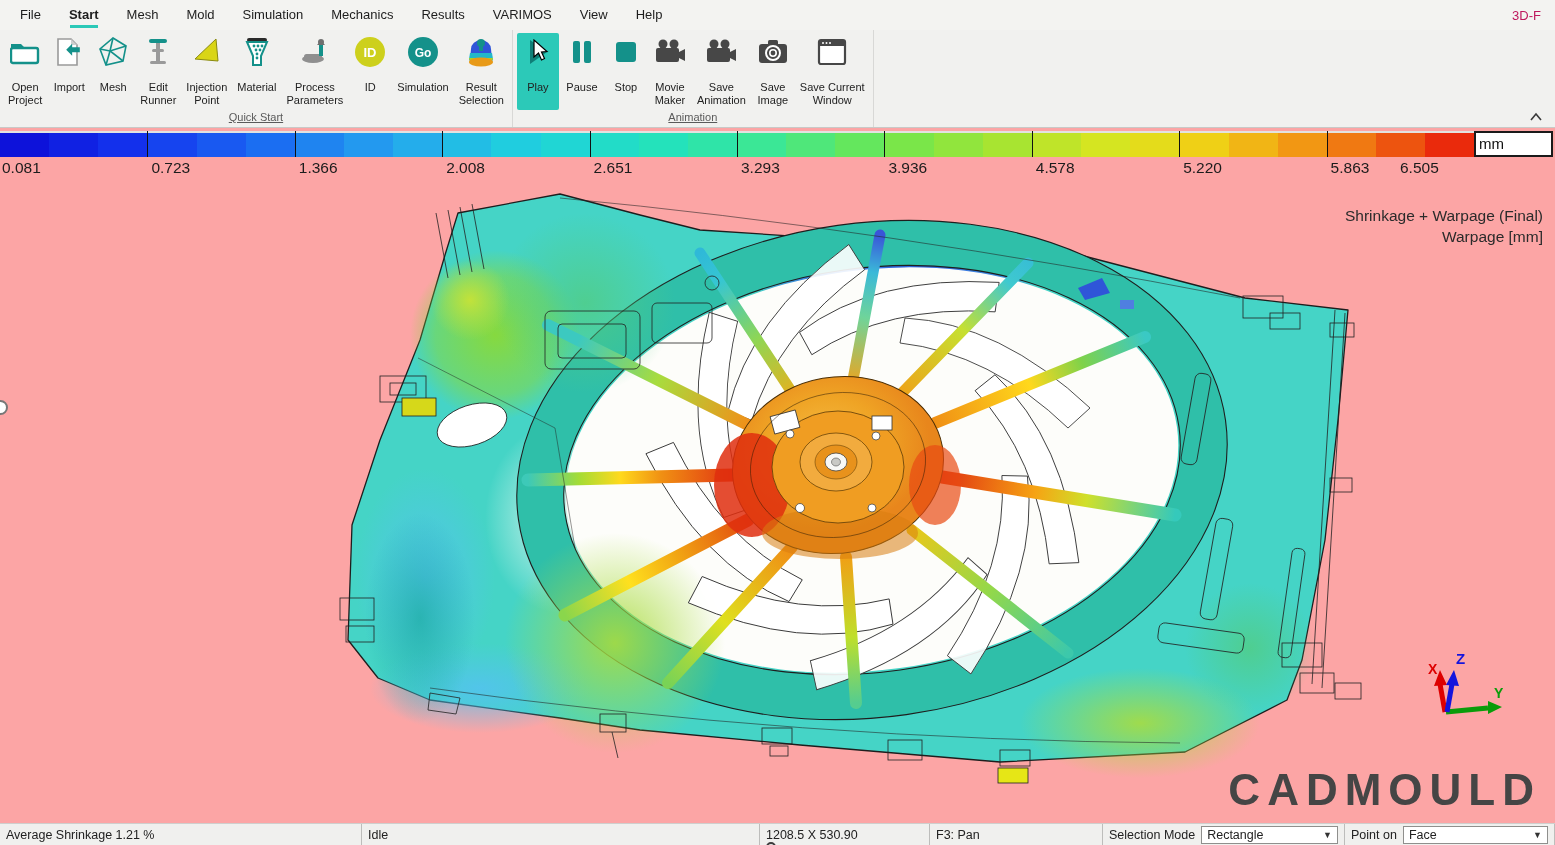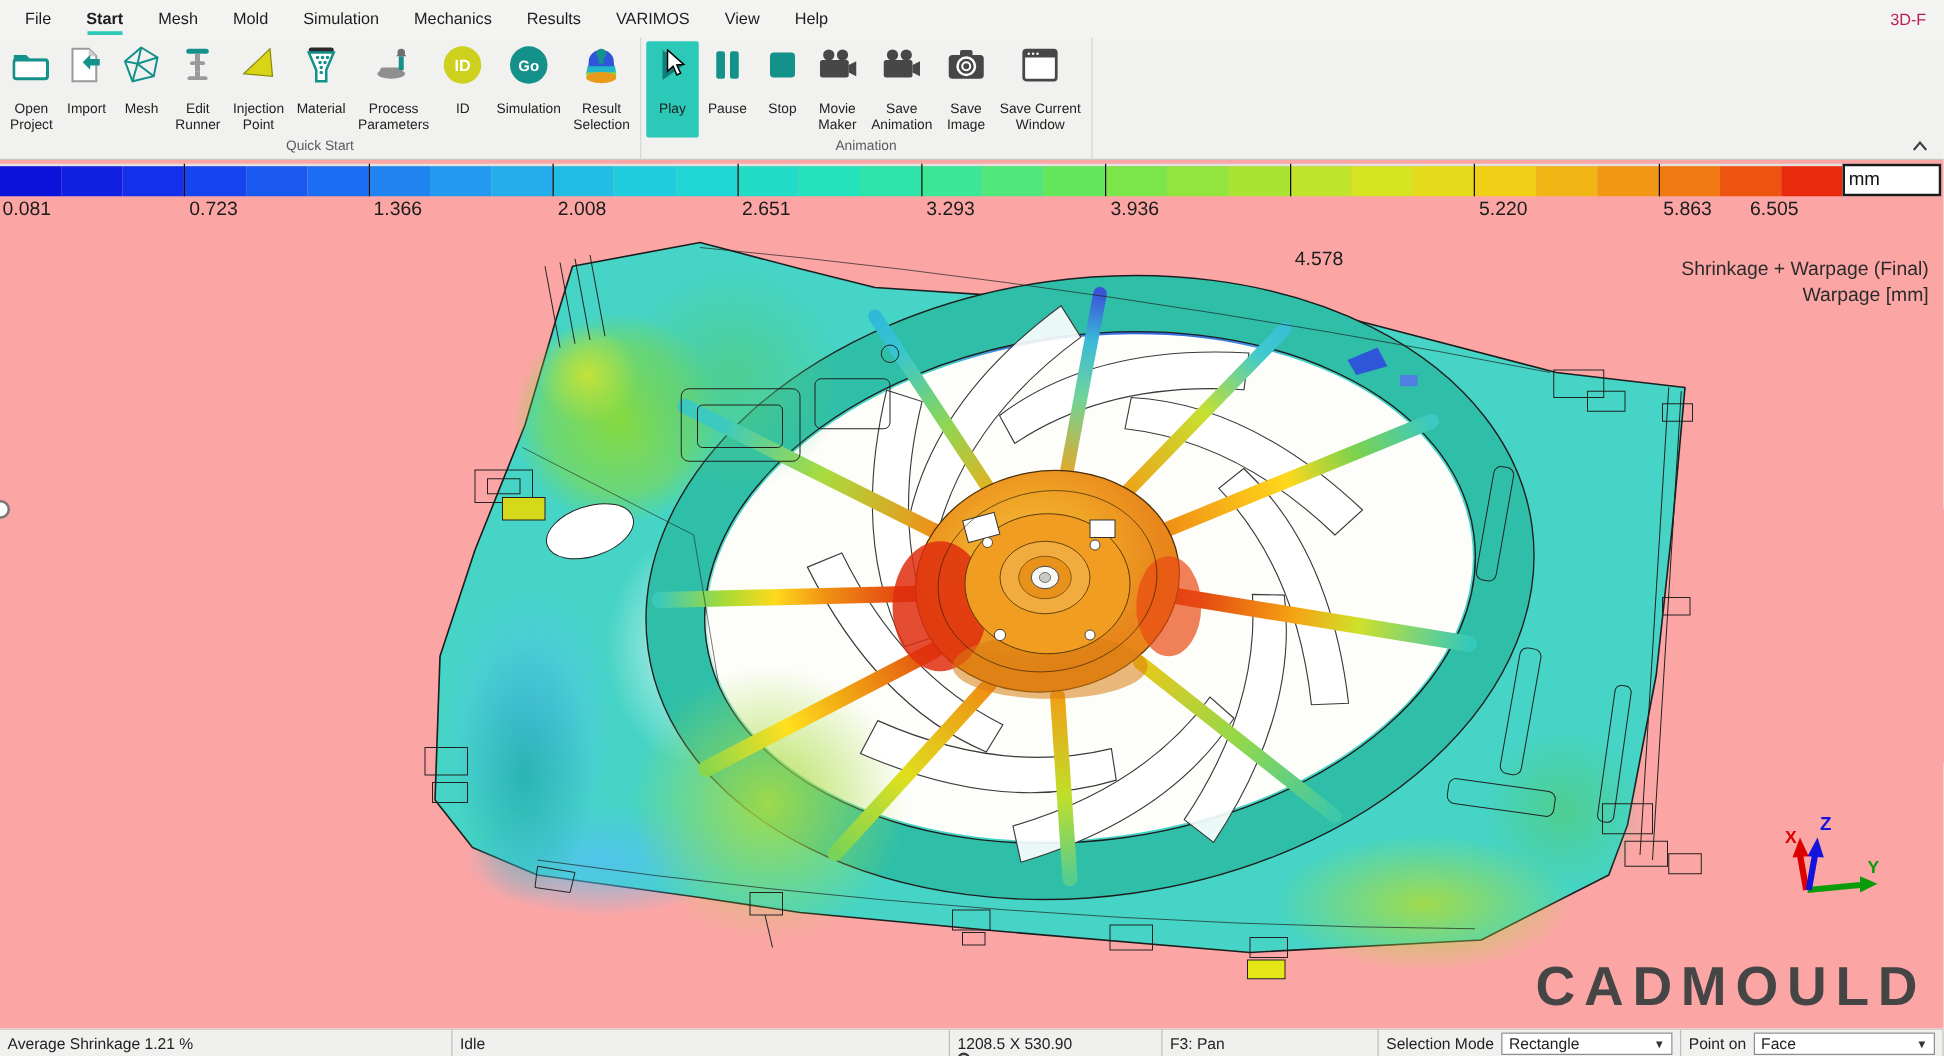--- a/index.html
+++ b/index.html
@@ -11,21 +11,21 @@
   .menubar { height:30px; background:#f3f3f1; display:flex; align-items:center; padding-left:6px; flex:0 0 auto; }
   .menu-item { position:relative; padding:0 14px; font-size:13px; color:#1d1d1d; height:30px; line-height:30px; cursor:default; }
   .menu-item.active { font-weight:bold; }
   .menu-item.active::after { content:""; position:absolute; left:50%; transform:translateX(-50%); bottom:2px; width:28px; height:3px; background:var(--accent); }
   .menubar-right { margin-left:auto; padding-right:14px; font-size:13px; color:#be185d; }
 
   
   .ribbon { height:98px; background:#f1f1ef; border-bottom:1px solid #c9c9c7; display:flex; position:relative; flex:0 0 auto; }
   .rgroup { display:flex; flex-direction:column; border-right:1px solid #d8d8d6; padding:0 2px; }
   .rgroup-buttons { display:flex; flex:1; align-items:stretch; padding:3px 2px 0 2px; gap:2px; }
-  .rgroup-label { height:17px; text-align:center; font-size:11px; color:#5a5a5a; line-height:15px; }
+  .rgroup-label { height:17px; text-align:center; font-size:11px; color:#5a5a5a; line-height:15px;text-decoration:underline; }
   .rbtn { position:relative; min-width:38px; padding:2px 4px 0 4px; display:flex; flex-direction:column; align-items:center; border-radius:2px; cursor:default; }
   .rbtn.active { background:var(--accent); }
   .rbtn .ricon { width:34px; height:34px; display:flex; align-items:center; justify-content:center; }
   .rbtn .rlbl { font-size:11px; line-height:13px; color:#222; text-align:center; white-space:pre-line; margin-top:12px; }
   .ribbon-collapse { position:absolute; right:12px; bottom:4px; width:14px; height:12px; cursor:default; }
 
   
   .workspace { position:relative; flex:1 1 auto; background:#fca5a5; overflow:hidden; }
 
   
@@ -321,21 +321,21 @@
       </div>
     <div class="cb-unit">mm</div>
     <div class="cb-labels">
         <span style="left: 2px;">0.081</span>
         <span style="left: 151.4px;">0.723</span>
         <span style="left: 298.8px;">1.366</span>
         <span style="left: 446.2px;">2.008</span>
         <span style="left: 593.6px;">2.651</span>
         <span style="left: 741px;">3.293</span>
         <span style="left: 888.4px;">3.936</span>
-        <span style="left: 1035.8px; margin-top: 40px;">4.578</span>
+        <span style="left: 1035.8px;">4.578</span>
         <span style="left: 1183.2px;">5.220</span>
         <span style="left: 1330.6px;">5.863</span>
         <span style="left: 1400px;">6.505</span>
       </div>
 
     <svg class="model-svg" viewBox="0 0 1555 695" preserveAspectRatio="none">
       <defs>
         <radialGradient id="gGreen">
             <stop offset="0%" stop-color="#86d93f"></stop>
             <stop offset="70%" stop-color="#86d93f" stop-opacity=".55"></stop>

